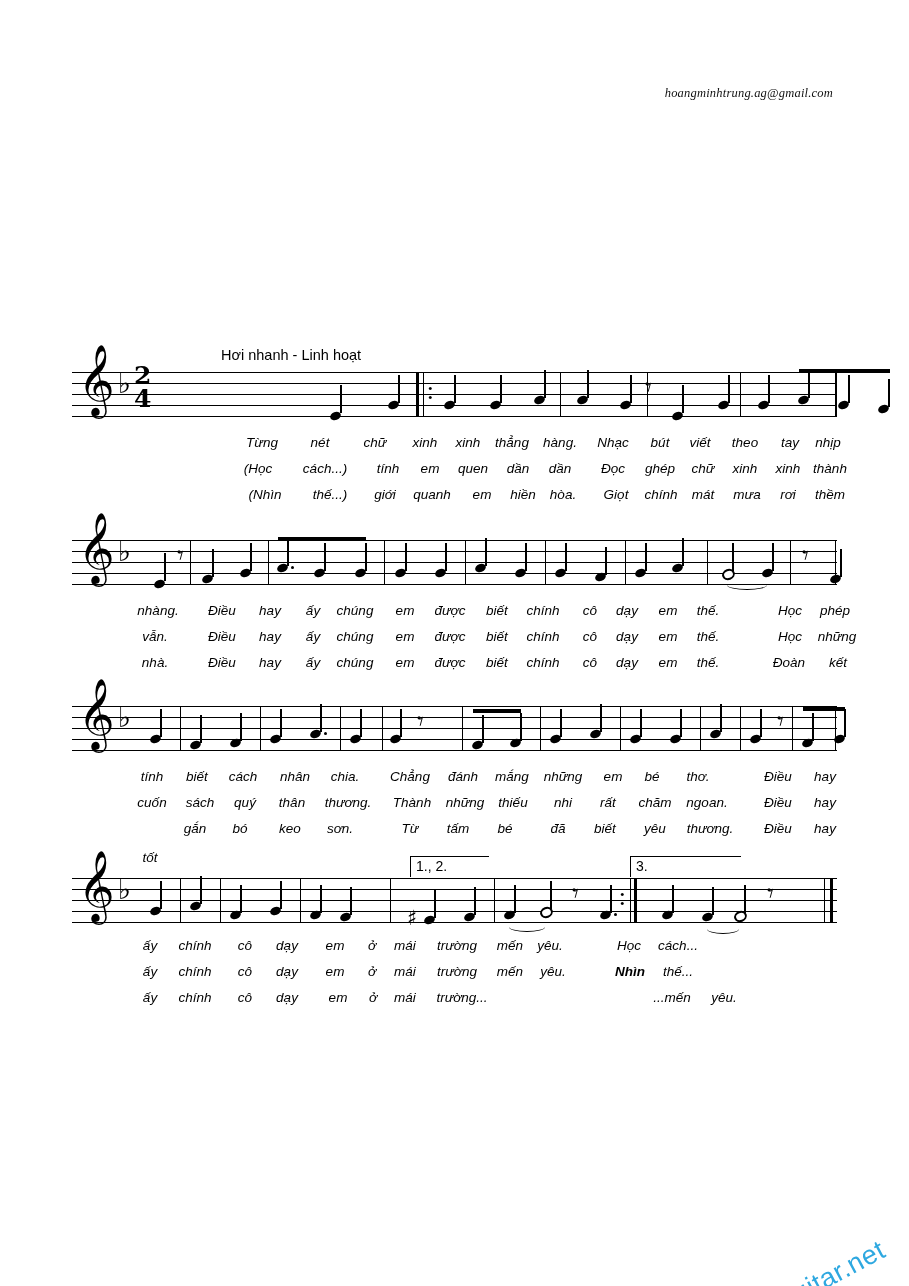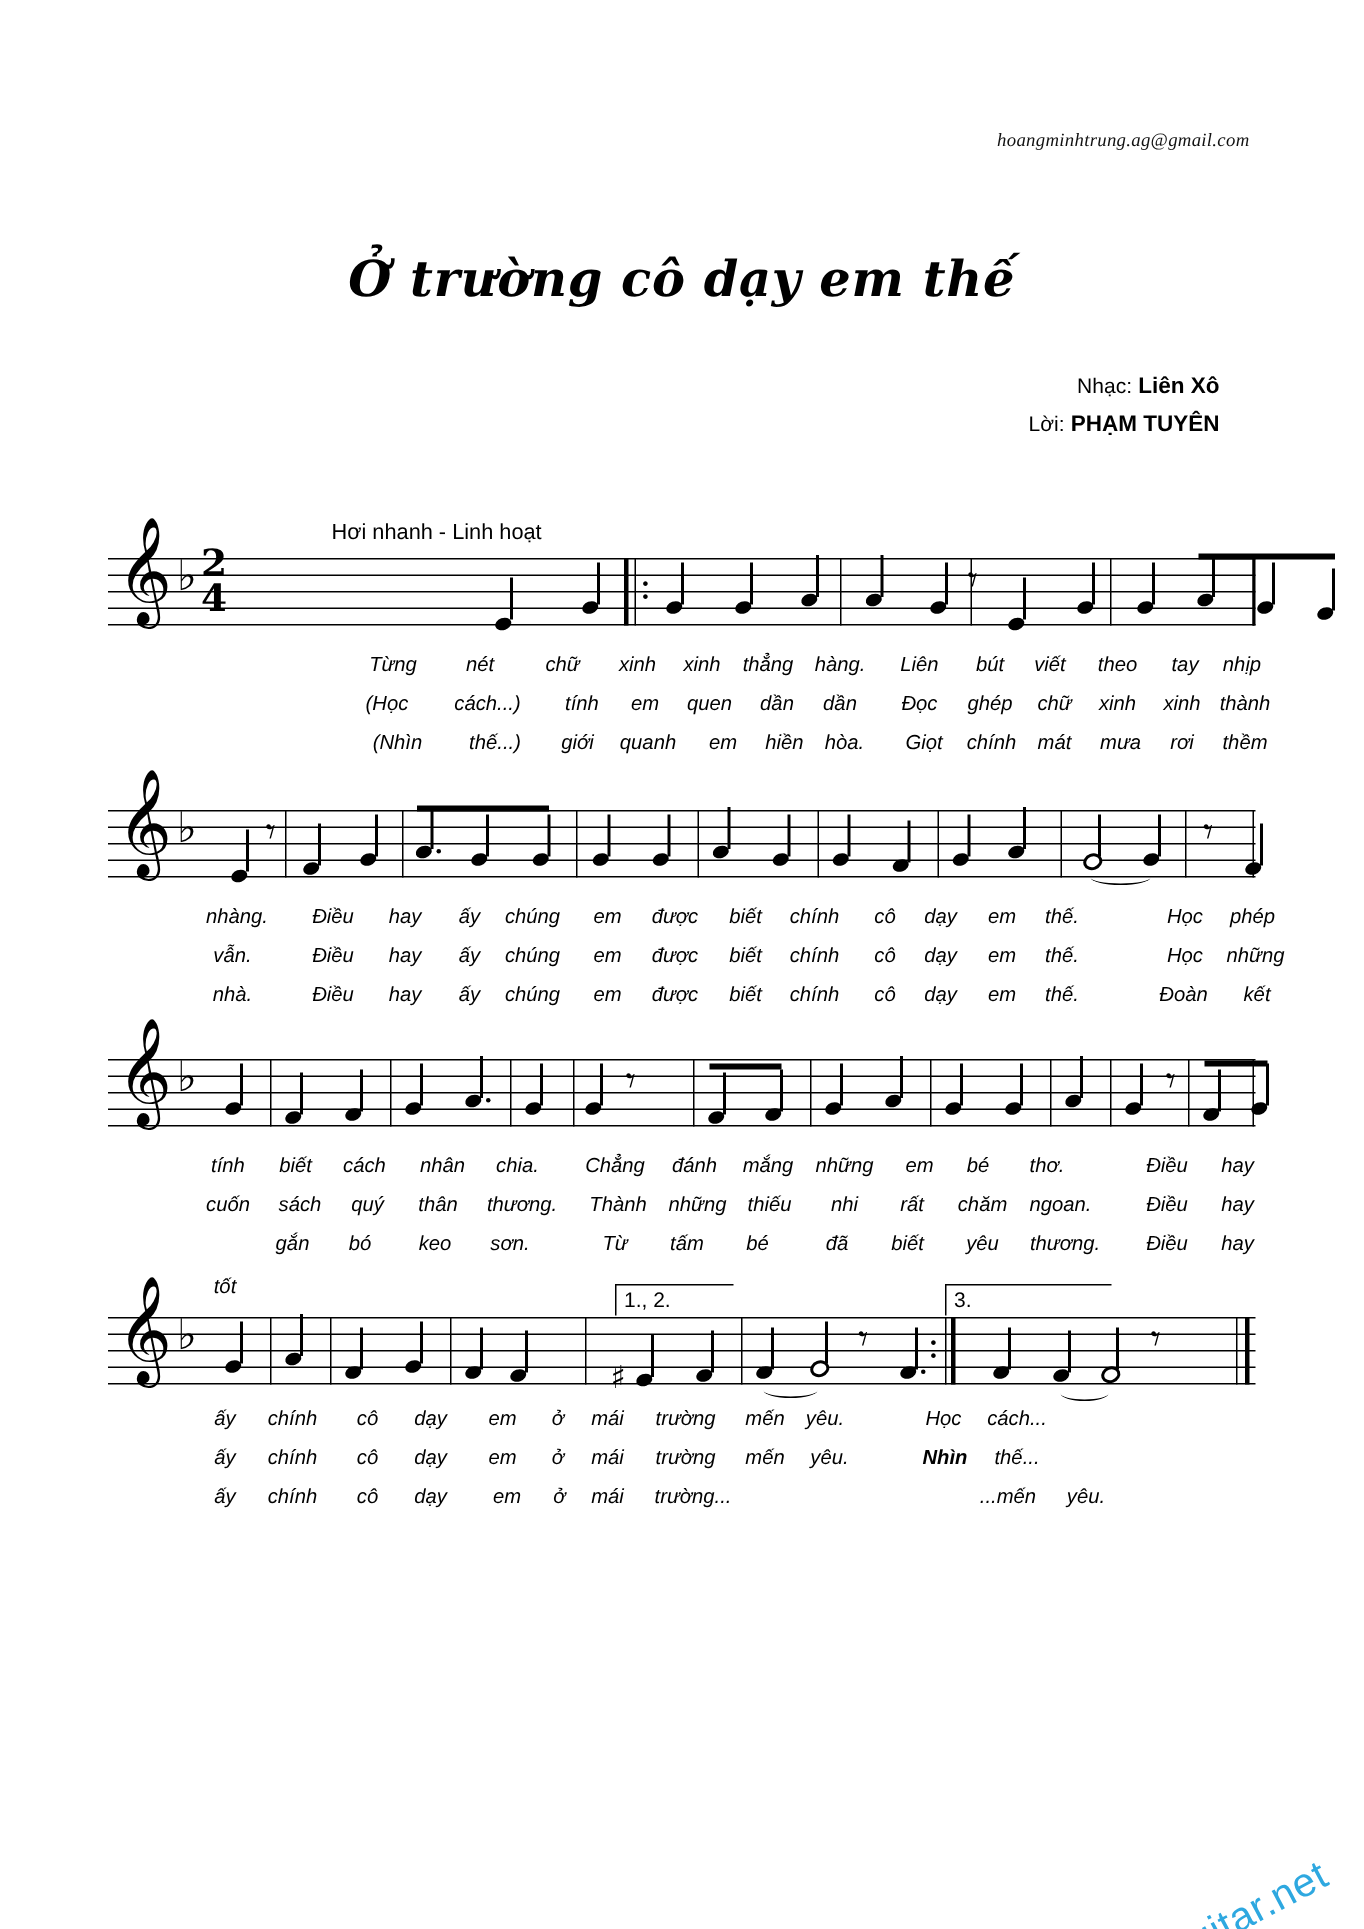--- a/index.html
+++ b/index.html
@@ -233,32 +233,21 @@
     letter-spacing: 0.5px;
   }
 </style>
 </head>
 <body>
 
 <div class="page">
 
   <div class="email">hoangminhtrung.ag@gmail.com</div>
 
-  <div class="title">Ở trường cô dạy em thế</div>
-
-  <div class="credits">
-    <div>
-      <span class="lbl">Nhạc:</span>
-      <span class="val">Liên Xô</span>
-    </div>
-    <div>
-      <span class="lbl">Lời:</span>
-      <span class="val">PHẠM TUYÊN</span>
-    </div>
-  </div>
+
 
   <div class="tempo">Hơi nhanh - Linh hoạt</div>
 
   <div class="system" style="top:372px;">
     <div class="staff">
       <div class="line"></div>
       <div class="line"></div>
       <div class="line"></div>
       <div class="line"></div>
       <div class="line"></div>
@@ -317,21 +306,21 @@
 
   <div class="lyrics" style="top:435px;">
       <div class="lyric-row">
         <span style="left: 190px;">Từng</span>
         <span style="left: 248px;">nét</span>
         <span style="left: 303px;">chữ</span>
         <span style="left: 353px;">xinh</span>
         <span style="left: 396px;">xinh</span>
         <span style="left: 440px;">thẳng</span>
         <span style="left: 488px;">hàng.</span>
-        <span style="left: 541px;">Liên</span>
+        <span style="left: 541px;">Nhạc</span>
         <span style="left: 588px;">bút</span>
         <span style="left: 628px;">viết</span>
         <span style="left: 673px;">theo</span>
         <span style="left: 718px;">tay</span>
         <span style="left: 756px;">nhịp</span>
       </div>
       <div class="lyric-row">
         <span style="left: 186px;">(Học</span>
         <span style="left: 253px;">cách...)</span>
         <span style="left: 316px;">tính</span>

